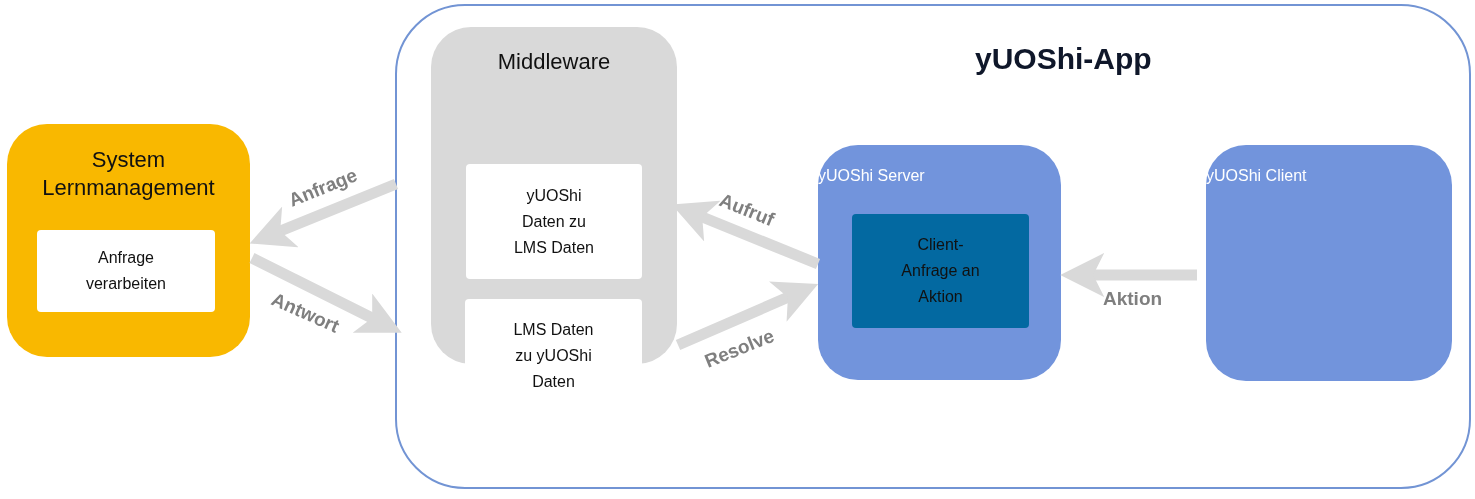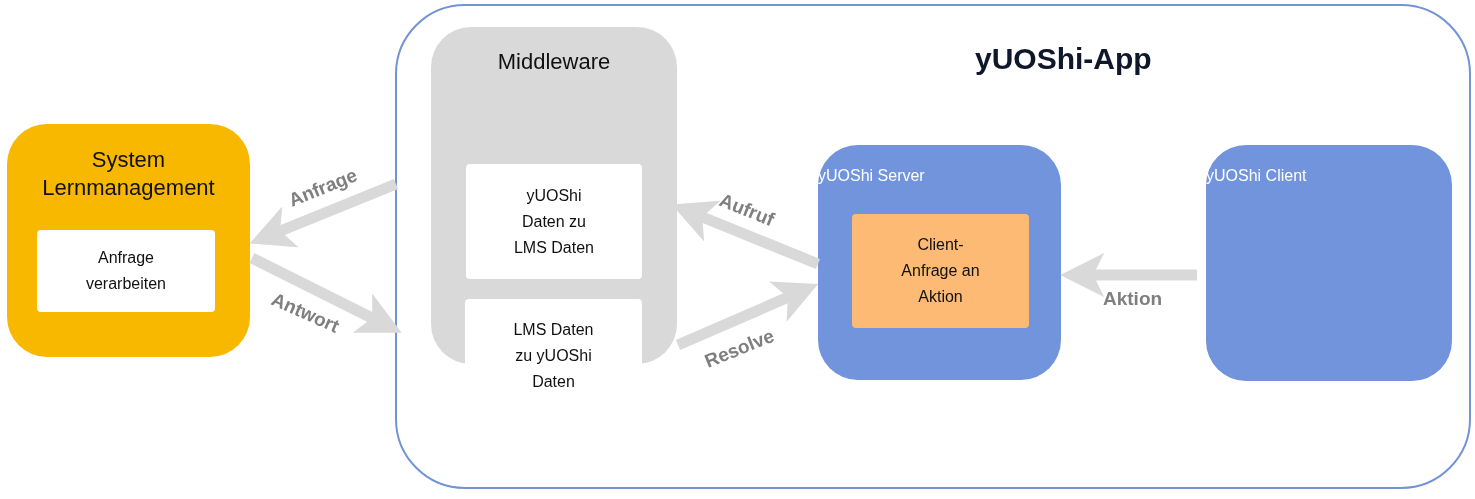--- a/index.html
+++ b/index.html
@@ -23,21 +23,21 @@
   .mw-title { position: absolute; left: 0; right: 0; top: 22px; text-align: center;
               font-size: 22px; color: #111; }
   .mw-inner1 { left: 35px; top: 137px; width: 176px; height: 115px; background: #fff; }
   .mw-inner2 { left: 34px; top: 272px; width: 177px; height: 114px; background: #fff; }
   .server { left: 818px; top: 145px; width: 243px; height: 235px; background: #7294dc;
             border-radius: 40px; }
   .client { left: 1206px; top: 145px; width: 246px; height: 236px; background: #7294dc;
             border-radius: 40px; }
   .blue-title { position: absolute; left: 0; right: 0; top: 22px; text-align: left;
                 font-size: 16px; color: #ffffff; }
-  .srv-inner { left: 34px; top: 69px; width: 177px; height: 114px; background: #fdba74; justify-content: center; }
+  .srv-inner { left: 34px; top: 69px; width: 177px; height: 114px; background: #0369a1; justify-content: center; }
   .cli-inner { left: 36px; top: 74px; width: 177px; height: 115px; background: #f5f5f5; }
   svg.arrows { position: absolute; left: 0; top: 0; }
   .arrow-label { font-family: "Liberation Sans", sans-serif; font-size: 19px;
                  font-weight: bold; fill: #7f7f7f; }
 </style>
 </head>
 <body>
 
 <div class="box app-frame"></div>
 <div class="app-title">yUOShi-App</div>

